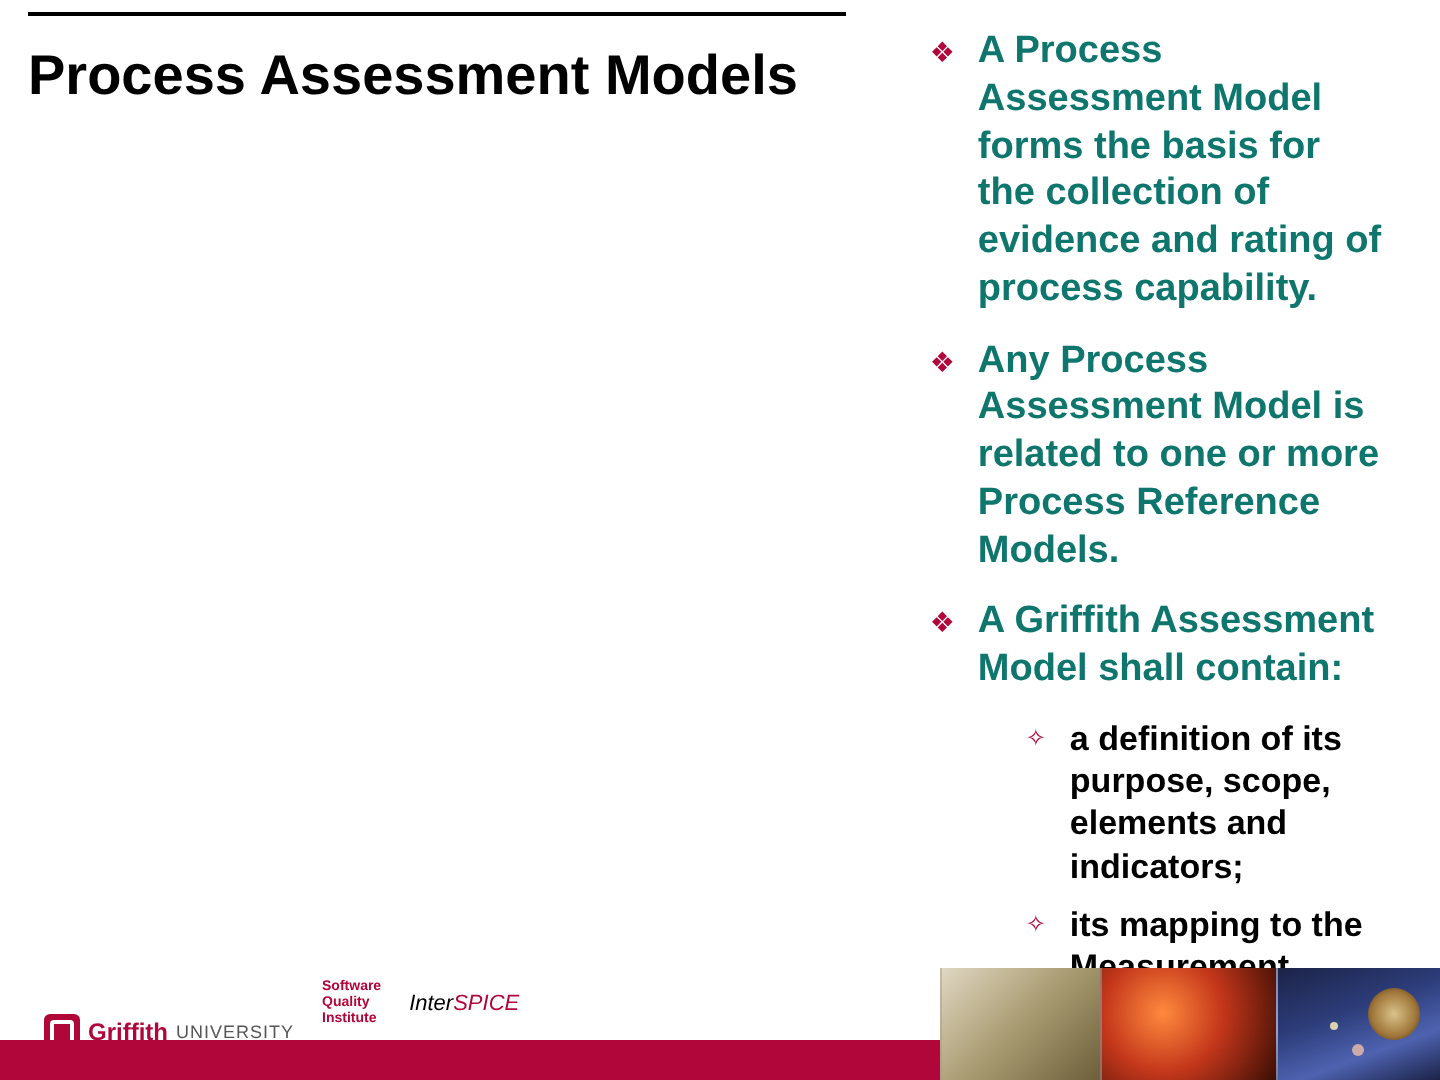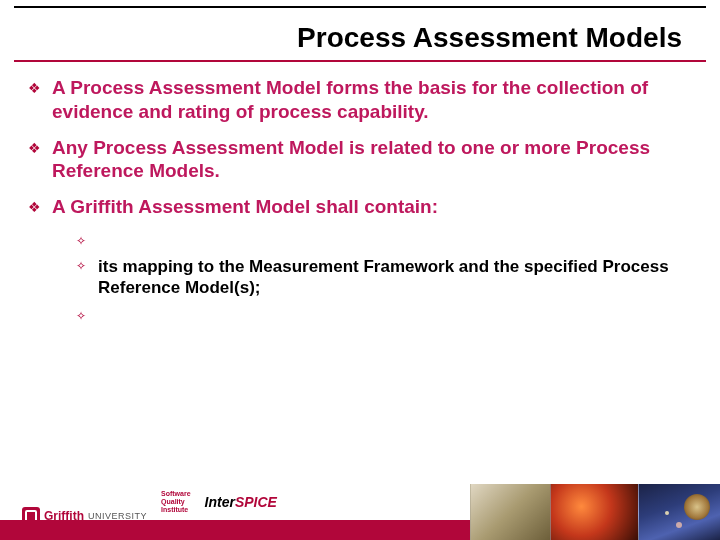--- a/index.html
+++ b/index.html
@@ -8,21 +8,21 @@
     height: 540px;
     font-family: Arial, Helvetica, sans-serif;
     background: #fff;
     position: relative;
     overflow: hidden;
   }
   .slide {
     width: 100%;
     height: 100%;
     display: flex;
-    flex-direction: column;
+    flex-direction: row;
   }
   .title-area {
     padding: 14px 24px 6px 0;
     border-top: 2px solid #000;
     border-bottom: 2px solid #b1063a;
     margin: 6px 14px 0 14px;
   }
   .title {
     font-size: 28px;
     font-weight: bold;
@@ -41,21 +41,21 @@
   .lvl1 .bullet {
     color: #b1063a;
     font-size: 14px;
     width: 24px;
     flex-shrink: 0;
     padding-top: 4px;
   }
   .lvl1 .text {
     font-size: 19px;
     font-weight: bold;
-    color: #be185d;
+    color: #0f766e;
     line-height: 1.25;
   }
   .lvl2-group {
     margin-left: 48px;
     margin-top: 6px;
   }
   .lvl2 {
     display: flex;
     align-items: flex-start;
     margin-bottom: 8px;
@@ -114,22 +114,22 @@
     letter-spacing: 0.5px;
     text-decoration: underline;
   }
   .sqi {
     font-size: 7px;
     line-height: 1.1;
     color: #b1063a;
     font-weight: bold;
   }
   .interspice {
-    font-size: 14px;
-    font-weight: bold;
+    font-size: 11px;
+    font-weight: normal;
     font-style: italic;
   }
   .interspice .b { color: #000; }
   .interspice .r { color: #b1063a; }
   .footer-bar {
     height: 20px;
     background: #b1063a;
     position: relative;
   }
   .footer-images {
@@ -174,20 +174,21 @@
     </div>
 
     <div class="lvl1">
       <div class="bullet">❖</div>
       <div class="text">A Griffith Assessment Model shall contain:</div>
     </div>
 
     <div class="lvl2-group">
       <div class="lvl2">
         <div class="bullet">✧</div>
+        <div class="text">a definition of its purpose, scope, elements and indicators;</div>
       </div>
       <div class="lvl2">
         <div class="bullet">✧</div>
         <div class="text">its mapping to the Measurement Framework and the specified Process Reference Model(s);</div>
       </div>
       <div class="lvl2">
         <div class="bullet">✧</div>
       </div>
     </div>
 

